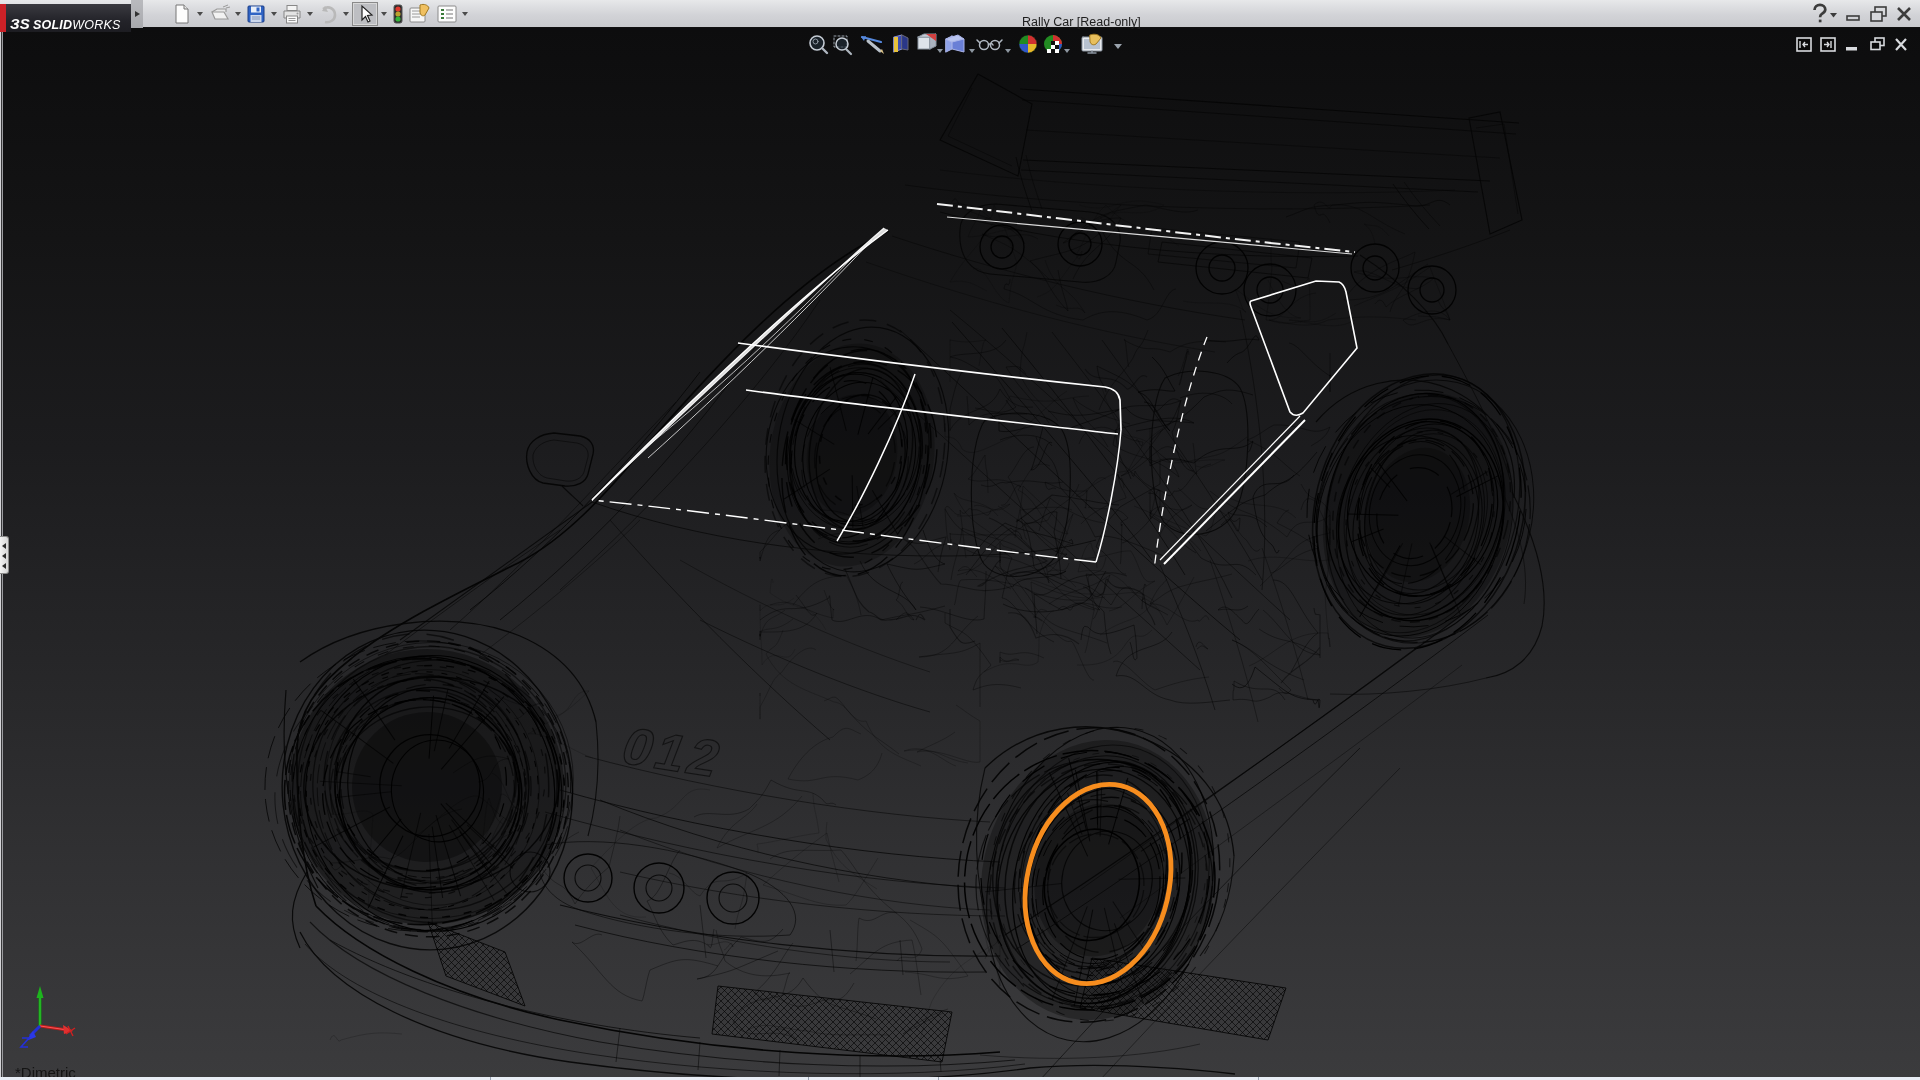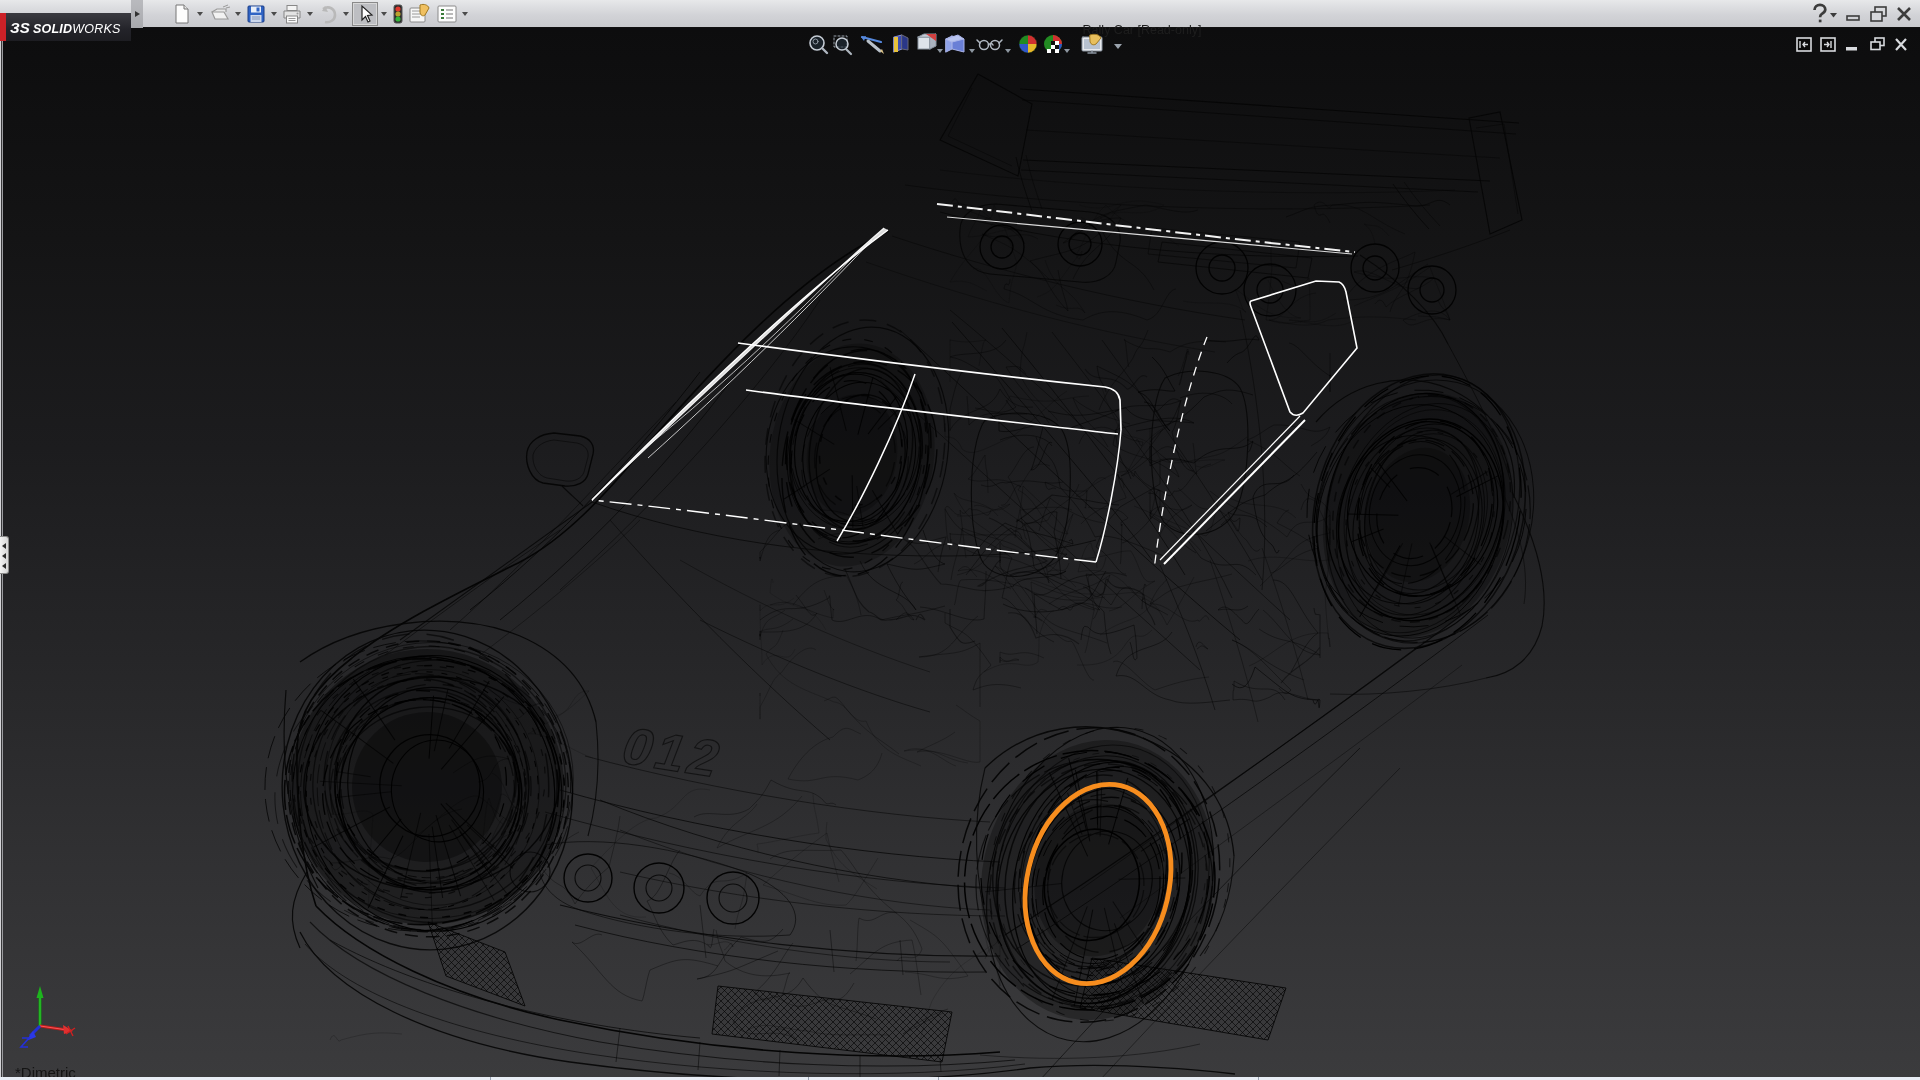--- a/index.html
+++ b/index.html
@@ -1,25 +1,25 @@
 <!DOCTYPE html>
 <html><head><meta charset="utf-8"><title>Rally Car</title><style>
 *{margin:0;padding:0;box-sizing:border-box;-webkit-font-smoothing:antialiased}
 html,body{width:1920px;height:1080px;overflow:hidden;background:#000;font-family:"Liberation Sans",sans-serif}
 #titlebar{position:absolute;left:0;top:0;width:1920px;height:28px;background:linear-gradient(#e7e8ea,#d2d3d7 55%,#c9cace);border-bottom:1px solid #111}
-#logo{position:absolute;left:0;top:13px;width:131px;height:28px;background:linear-gradient(#3a3a40,#232329 60%,#1d1d22);display:flex;align-items:center}
+#logo{position:absolute;left:0;top:4px;width:131px;height:28px;background:linear-gradient(#3a3a40,#232329 60%,#1d1d22);display:flex;align-items:flex-end}
 #redstrip{position:absolute;left:0;top:0;width:6px;height:28px;background:#cc2127}
 #logotext{margin-left:10px;color:#fff;font-style:italic;font-size:12.5px;letter-spacing:0.2px;white-space:nowrap;transform:translateZ(0)}
 #logotext b{font-weight:bold}
 #logotext .zs{font-size:15px;font-weight:bold;margin-right:3px}
 #sep135{position:absolute;left:131px;top:0;width:12px;height:28px;background:linear-gradient(#b9babe,#a8a9ad)}
 #sep135:after{content:"";position:absolute;left:4px;top:11px;border-left:5px solid #333;border-top:3.5px solid transparent;border-bottom:3.5px solid transparent}
 .tbicon{position:absolute;top:3px}
 .caret{position:absolute;top:12px;width:0;height:0;border-left:3.5px solid transparent;border-right:3.5px solid transparent;border-top:4px solid #4a4a4a}
-#title{position:absolute;left:1022px;top:16px;width:240px;height:28px;line-height:28px;text-align:center;font-size:12.5px;color:#1e1e1e;transform:translateZ(0)}
+#title{position:absolute;left:1022px;top:8px;width:240px;height:28px;line-height:28px;text-align:left;font-size:12.5px;color:#1e1e1e;transform:translateZ(0)}
 #winctl{position:absolute;right:2px;top:0;height:28px}
 #viewport{position:absolute;left:0;top:28px;width:1920px;height:1049px;background:linear-gradient(#0d0d0e 0%,#141415 20%,#1c1c1e 40%,#262628 60%,#313133 80%,#3b3b3d 100%)}
 #vpedge{position:absolute;left:0;top:0;width:3px;height:1049px;background:linear-gradient(90deg,#d4d4d7 0,#d4d4d7 1px,#39393b 1px,#39393b 2px,#9a9a9e 2px)}
 #lefttab{position:absolute;left:0px;top:508px;width:9px;height:38px;background:linear-gradient(90deg,#f2f2f2,#d6d6d6);border-radius:0 3px 3px 0;border:1px solid #8a8a8a;border-left:none}
 .ltri{position:absolute;left:1.5px;width:0;height:0;border-top:3.5px solid transparent;border-bottom:3.5px solid transparent;border-right:4.5px solid #2a2a2a}
 #dimetric{position:absolute;left:15px;top:1036px;font-size:15px;color:#141414;transform:translateZ(0)}
 #statusbar{position:absolute;left:0;top:1077px;width:1920px;height:3px;background:#e9eef6}
 #statusbar .seg{position:absolute;top:0;height:3px;border-left:1px solid #9aa4b4}
 #hud{position:absolute;left:806px;top:5px}
 #docctl{position:absolute;left:1796px;top:7px}

